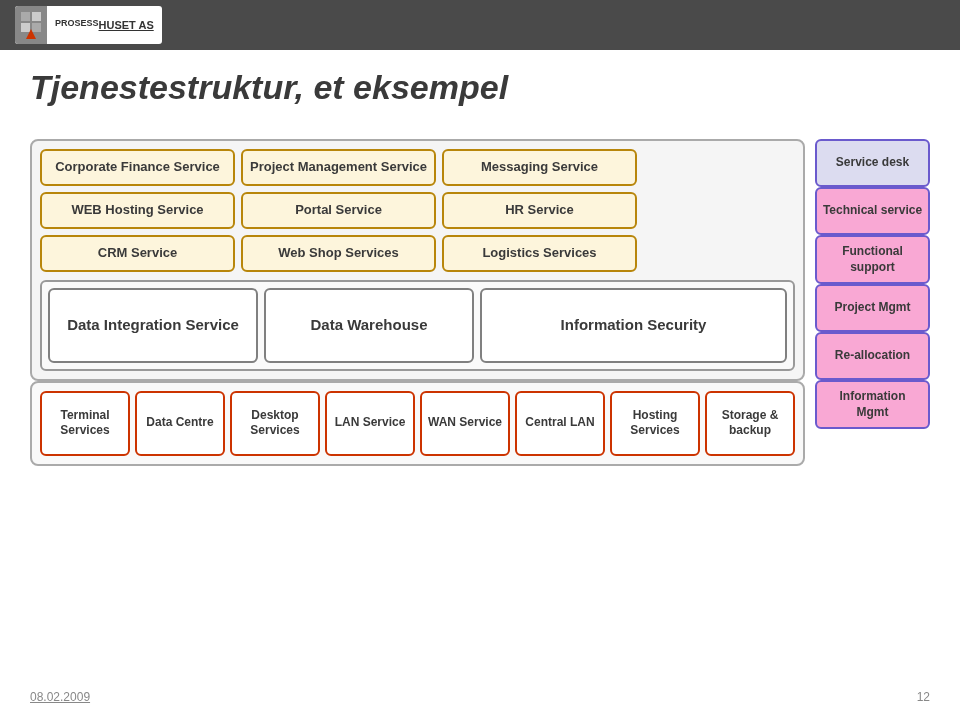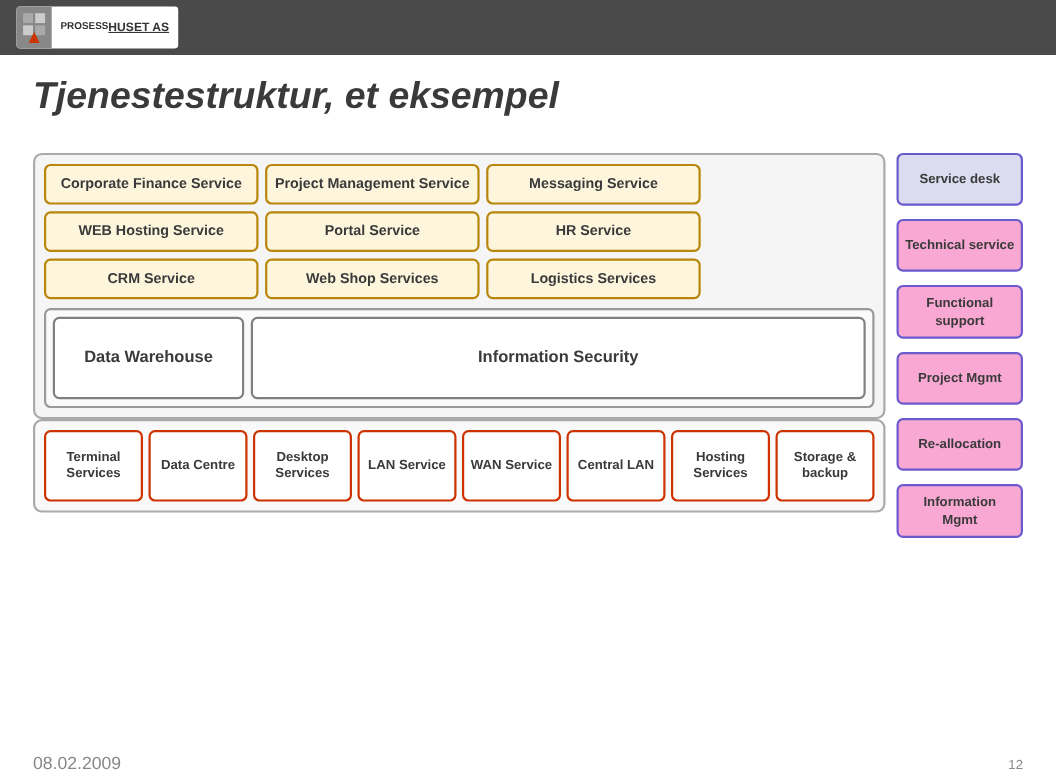--- a/index.html
+++ b/index.html
@@ -39,21 +39,21 @@
       display: flex;
       gap: 10px;
       width: 900px;
     }
 
     
     .right-sidebar {
       width: 115px;
       display: flex;
       flex-direction: column;
-      gap: 12px;
+      gap: 0;
     }
 
     
     .service-box {
       border: 2px solid #b8860b;
       background: #fff;
       border-radius: 6px;
       display: flex;
       align-items: center;
       justify-content: center;
@@ -85,21 +85,21 @@
       color: #3a3a3a;
       line-height: 1.3;
     }
 
     .integration-box.large-left {
       width: 210px;
       min-height: 75px;
     }
 
     .integration-box.mid {
-      width: 174px;
+      width: 210px;
       min-height: 75px;
     }
 
     .integration-box.right-mid {
       flex: 1;
       min-height: 75px;
     }
 
     .bottom-box {
       border: 2px solid #cc3300;
@@ -145,22 +145,23 @@
       position: absolute;
       bottom: 8px;
       left: 30px;
       right: 30px;
       display: flex;
       justify-content: space-between;
       align-items: center;
     }
 
     .footer-date {
-      font-size: 16px;
+      font-size: 12px;
       color: #888;
+      text-decoration: underline;
     }
 
     .footer-page {
       font-size: 12px;
       color: #888;
     }
 
     .grid-inner {
       display: flex;
       gap: 6px;
@@ -255,20 +256,21 @@
 
           <div class="grid-col grid-col-right">
             <div class="service-box tan">Messaging Service</div>
             <div class="service-box tan">HR Service</div>
             <div class="service-box tan">Logistics Services</div>
           </div>
 
         </div>
 
         <div class="integration-wrapper" style="margin-top: 8px;">
+          <div class="integration-box large-left">Data Integration Service</div>
           <div class="integration-box mid">Data Warehouse</div>
           <div class="integration-box right-mid">Information Security</div>
         </div>
 
       </div>
 
       <div class="bottom-wrapper">
         <div class="bottom-box">Terminal Services</div>
         <div class="bottom-box">Data Centre</div>
         <div class="bottom-box">Desktop Services</div>

